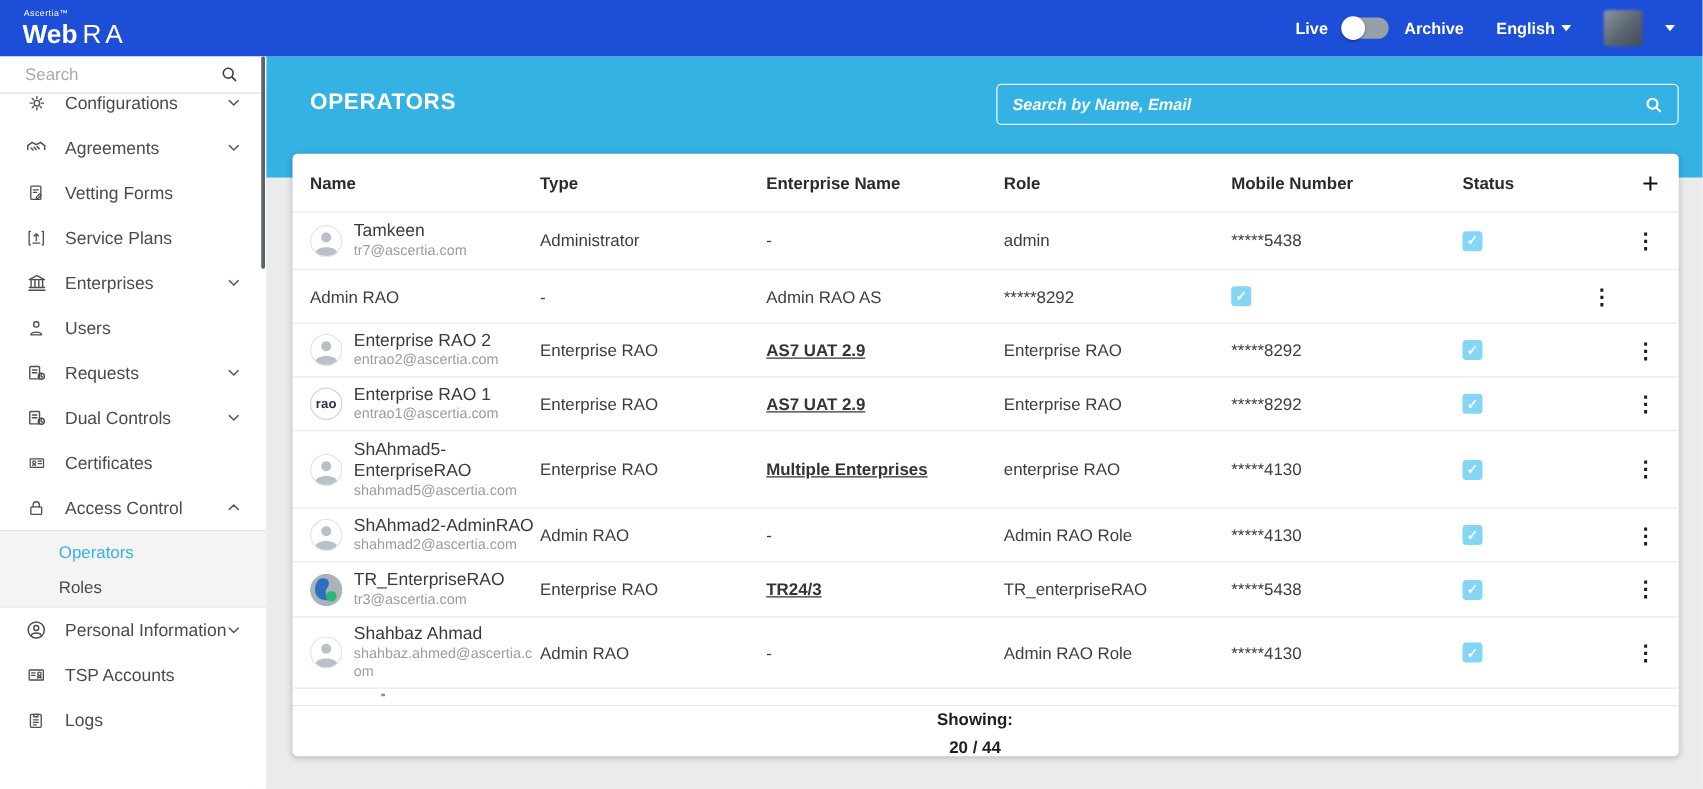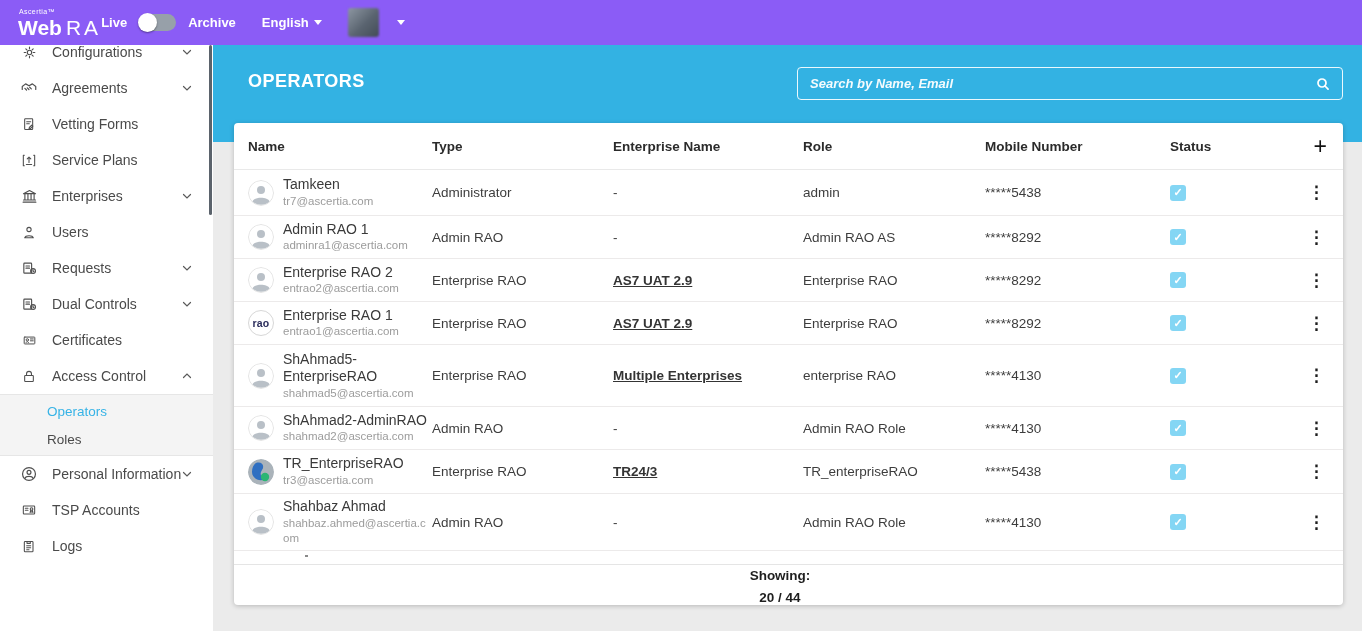--- a/index.html
+++ b/index.html
@@ -1,19 +1,19 @@
 <!DOCTYPE html>
 <html><head>
 <meta charset="utf-8">
 <style>
   * { margin:0; padding:0; box-sizing:border-box; }
   html,body { width:1362px; height:631px; overflow:hidden; font-family:"Liberation Sans", sans-serif; background:#ebebeb; }
 
   
-  .topbar { position:absolute; left:0; top:0; width:1362px; height:45px; background:#8b5cf6; display:flex; align-items:center; z-index:30; }
+  .topbar { position:absolute; left:0; top:0; width:1362px; height:45px; background:#1d4ed8; display:flex; align-items:center; justify-content:space-between; z-index:30; }
   .logo { margin-left:18px; display:flex; flex-direction:column; cursor:pointer; line-height:1; }
   .logo-brand { color:#fff; font-size:7px; letter-spacing:.4px; margin-bottom:2px; margin-left:1px; }
   .logo-name { color:#fff; font-size:21px; display:flex; align-items:baseline; }
   .logo-web { font-weight:700; }
   .logo-ra { font-weight:400; letter-spacing:3px; margin-left:4px; }
   .topbar-right { display:flex; align-items:center; margin-right:22px; gap:12px; }
   .tb-label { color:#fff; font-size:13px; font-weight:600; }
   .toggle { width:37px; height:17px; background:#97a0a9; border-radius:9px; position:relative; cursor:pointer; }
   .toggle .knob { position:absolute; left:-1px; top:-1px; width:19px; height:19px; background:#fff; border-radius:50%; box-shadow:0 1px 2px rgba(0,0,0,.4); }
   .lang { display:flex; align-items:center; gap:5px; margin-left:14px; cursor:pointer; }
@@ -95,20 +95,29 @@
     <div class="lang">
       <span class="tb-label">English</span>
       <span class="caret-down"></span>
     </div>
     <div class="avatar-sq"></div>
     <span class="caret-down user-caret"></span>
   </div>
 </header>
 
 <aside class="sidebar">
+  <div class="side-search">
+    <input type="text" placeholder="Search" style="">
+    <span class="mag">
+      <svg width="15" height="15" viewBox="0 0 24 24" fill="none" stroke="#3d3d3d" stroke-width="2" stroke-linecap="round">
+          <circle cx="10.5" cy="10.5" r="6.3"></circle>
+          <path d="M15.2 15.2L20 20"></path>
+        </svg>
+    </span>
+  </div>
   <nav class="side-nav" id="side-nav">
   <div class="nav-item">
     <span class="icon">
           <svg width="17" height="17" viewBox="0 0 24 24" fill="none" stroke="#4f4f4f" stroke-width="1.6" stroke-linecap="round" stroke-linejoin="round">
             <circle cx="12" cy="12" r="3.1"></circle>
             <path d="M12 4.5v2.2M12 17.3v2.2M4.5 12h2.2M17.3 12h2.2M6.8 6.8l1.5 1.5M15.7 15.7l1.5 1.5M17.2 6.8l-1.5 1.5M8.3 15.7l-1.5 1.5"></path>
           </svg>
         </span>
     <span class="lbl">Configurations</span>
     <span class="chev">
@@ -336,174 +345,160 @@
     <div class="cell r-ent">-</div>
     <div class="cell r-role">admin</div>
     <div class="cell r-mobile">*****5438</div>
     <div>
             <span class="status-check"></span>
           </div>
     <div class="kebab">⋮</div>
   </div>
 
   <div class="tgrid trow">
+    <div class="cell r-type">Admin RAO</div>
+    <div class="cell r-ent">-</div>
+    <div class="cell r-role">Admin RAO AS</div>
+    <div class="cell r-mobile">*****8292</div>
+    <div>
+            <span class="status-check"></span>
+          </div>
+    <div class="kebab">⋮</div>
+  </div>
+
+  <div class="tgrid trow">
     <div class="namecell">
             <span class="r-avatar">
               <svg width="26" height="26" viewBox="0 0 26 26">
                 <circle cx="13" cy="13" r="12.5" fill="#fff" stroke="#e3e3e3"></circle>
                 <circle cx="13" cy="10" r="4" fill="#b9c0c7"></circle>
                 <path d="M4.5 21.5c1.5-5 15.5-5 17 0a12.5 12.5 0 01-17 0z" fill="#b9c0c7"></path>
               </svg>
             </span>
 
       <span class="r-text">
-        <div class="r-name">Admin RAO 1</div>
-        <div class="r-email">adminra1@ascertia.com</div>
-      </span>
-    </div>
-    <div class="cell r-type">Admin RAO</div>
-    <div class="cell r-ent">-</div>
-    <div class="cell r-role">Admin RAO AS</div>
+        <div class="r-name">Enterprise RAO 2</div>
+        <div class="r-email">entrao2@ascertia.com</div>
+      </span>
+    </div>
+    <div class="cell r-type">Enterprise RAO</div>
+    <div class="cell r-ent ent-link">AS7 UAT 2.9</div>
+    <div class="cell r-role">Enterprise RAO</div>
+    <div class="cell r-mobile">*****8292</div>
+    <div>
+            <span class="status-check"></span>
+          </div>
+    <div class="kebab">⋮</div>
+  </div>
+
+  <div class="tgrid trow">
+    <div class="namecell">
+            <span class="r-avatar avatar-rao">rao</span>
+
+      <span class="r-text">
+        <div class="r-name">Enterprise RAO 1</div>
+        <div class="r-email">entrao1@ascertia.com</div>
+      </span>
+    </div>
+    <div class="cell r-type">Enterprise RAO</div>
+    <div class="cell r-ent ent-link">AS7 UAT 2.9</div>
+    <div class="cell r-role">Enterprise RAO</div>
     <div class="cell r-mobile">*****8292</div>
     <div>
             <span class="status-check"></span>
           </div>
     <div class="kebab">⋮</div>
   </div>
 
   <div class="tgrid trow">
     <div class="namecell">
             <span class="r-avatar">
               <svg width="26" height="26" viewBox="0 0 26 26">
                 <circle cx="13" cy="13" r="12.5" fill="#fff" stroke="#e3e3e3"></circle>
                 <circle cx="13" cy="10" r="4" fill="#b9c0c7"></circle>
                 <path d="M4.5 21.5c1.5-5 15.5-5 17 0a12.5 12.5 0 01-17 0z" fill="#b9c0c7"></path>
               </svg>
             </span>
 
       <span class="r-text">
-        <div class="r-name">Enterprise RAO 2</div>
-        <div class="r-email">entrao2@ascertia.com</div>
+        <div class="r-name">ShAhmad5-EnterpriseRAO</div>
+        <div class="r-email">shahmad5@ascertia.com</div>
       </span>
     </div>
     <div class="cell r-type">Enterprise RAO</div>
-    <div class="cell r-ent ent-link">AS7 UAT 2.9</div>
-    <div class="cell r-role">Enterprise RAO</div>
-    <div class="cell r-mobile">*****8292</div>
-    <div>
-            <span class="status-check"></span>
-          </div>
-    <div class="kebab">⋮</div>
-  </div>
-
-  <div class="tgrid trow">
-    <div class="namecell">
-            <span class="r-avatar avatar-rao">rao</span>
-
-      <span class="r-text">
-        <div class="r-name">Enterprise RAO 1</div>
-        <div class="r-email">entrao1@ascertia.com</div>
-      </span>
-    </div>
-    <div class="cell r-type">Enterprise RAO</div>
-    <div class="cell r-ent ent-link">AS7 UAT 2.9</div>
-    <div class="cell r-role">Enterprise RAO</div>
-    <div class="cell r-mobile">*****8292</div>
+    <div class="cell r-ent ent-link">Multiple Enterprises</div>
+    <div class="cell r-role">enterprise RAO</div>
+    <div class="cell r-mobile">*****4130</div>
     <div>
             <span class="status-check"></span>
           </div>
     <div class="kebab">⋮</div>
   </div>
 
   <div class="tgrid trow">
     <div class="namecell">
             <span class="r-avatar">
               <svg width="26" height="26" viewBox="0 0 26 26">
                 <circle cx="13" cy="13" r="12.5" fill="#fff" stroke="#e3e3e3"></circle>
                 <circle cx="13" cy="10" r="4" fill="#b9c0c7"></circle>
                 <path d="M4.5 21.5c1.5-5 15.5-5 17 0a12.5 12.5 0 01-17 0z" fill="#b9c0c7"></path>
               </svg>
             </span>
 
       <span class="r-text">
-        <div class="r-name">ShAhmad5-EnterpriseRAO</div>
-        <div class="r-email">shahmad5@ascertia.com</div>
+        <div class="r-name">ShAhmad2-AdminRAO</div>
+        <div class="r-email">shahmad2@ascertia.com</div>
+      </span>
+    </div>
+    <div class="cell r-type">Admin RAO</div>
+    <div class="cell r-ent">-</div>
+    <div class="cell r-role">Admin RAO Role</div>
+    <div class="cell r-mobile">*****4130</div>
+    <div>
+            <span class="status-check"></span>
+          </div>
+    <div class="kebab">⋮</div>
+  </div>
+
+  <div class="tgrid trow">
+    <div class="namecell">
+            <span class="r-avatar">
+              <svg width="26" height="26" viewBox="0 0 26 26">
+                <circle cx="13" cy="13" r="13" fill="#aab3ba"></circle>
+                <path d="M8 4c6-2 9 3 6 7s-1 9 5 8c-6 5-15 1-15-6 0-4 1.5-7.5 4-9z" fill="#2f6fc1"></path>
+                <circle cx="17" cy="18" r="4.2" fill="#2bb673"></circle>
+              </svg>
+            </span>
+
+      <span class="r-text">
+        <div class="r-name">TR_EnterpriseRAO</div>
+        <div class="r-email">tr3@ascertia.com</div>
       </span>
     </div>
     <div class="cell r-type">Enterprise RAO</div>
-    <div class="cell r-ent ent-link">Multiple Enterprises</div>
-    <div class="cell r-role">enterprise RAO</div>
-    <div class="cell r-mobile">*****4130</div>
+    <div class="cell r-ent ent-link">TR24/3</div>
+    <div class="cell r-role">TR_enterpriseRAO</div>
+    <div class="cell r-mobile">*****5438</div>
     <div>
             <span class="status-check"></span>
           </div>
     <div class="kebab">⋮</div>
   </div>
 
   <div class="tgrid trow">
     <div class="namecell">
             <span class="r-avatar">
               <svg width="26" height="26" viewBox="0 0 26 26">
                 <circle cx="13" cy="13" r="12.5" fill="#fff" stroke="#e3e3e3"></circle>
                 <circle cx="13" cy="10" r="4" fill="#b9c0c7"></circle>
                 <path d="M4.5 21.5c1.5-5 15.5-5 17 0a12.5 12.5 0 01-17 0z" fill="#b9c0c7"></path>
               </svg>
             </span>
 
       <span class="r-text">
-        <div class="r-name">ShAhmad2-AdminRAO</div>
-        <div class="r-email">shahmad2@ascertia.com</div>
-      </span>
-    </div>
-    <div class="cell r-type">Admin RAO</div>
-    <div class="cell r-ent">-</div>
-    <div class="cell r-role">Admin RAO Role</div>
-    <div class="cell r-mobile">*****4130</div>
-    <div>
-            <span class="status-check"></span>
-          </div>
-    <div class="kebab">⋮</div>
-  </div>
-
-  <div class="tgrid trow">
-    <div class="namecell">
-            <span class="r-avatar">
-              <svg width="26" height="26" viewBox="0 0 26 26">
-                <circle cx="13" cy="13" r="13" fill="#aab3ba"></circle>
-                <path d="M8 4c6-2 9 3 6 7s-1 9 5 8c-6 5-15 1-15-6 0-4 1.5-7.5 4-9z" fill="#2f6fc1"></path>
-                <circle cx="17" cy="18" r="4.2" fill="#2bb673"></circle>
-              </svg>
-            </span>
-
-      <span class="r-text">
-        <div class="r-name">TR_EnterpriseRAO</div>
-        <div class="r-email">tr3@ascertia.com</div>
-      </span>
-    </div>
-    <div class="cell r-type">Enterprise RAO</div>
-    <div class="cell r-ent ent-link">TR24/3</div>
-    <div class="cell r-role">TR_enterpriseRAO</div>
-    <div class="cell r-mobile">*****5438</div>
-    <div>
-            <span class="status-check"></span>
-          </div>
-    <div class="kebab">⋮</div>
-  </div>
-
-  <div class="tgrid trow">
-    <div class="namecell">
-            <span class="r-avatar">
-              <svg width="26" height="26" viewBox="0 0 26 26">
-                <circle cx="13" cy="13" r="12.5" fill="#fff" stroke="#e3e3e3"></circle>
-                <circle cx="13" cy="10" r="4" fill="#b9c0c7"></circle>
-                <path d="M4.5 21.5c1.5-5 15.5-5 17 0a12.5 12.5 0 01-17 0z" fill="#b9c0c7"></path>
-              </svg>
-            </span>
-
-      <span class="r-text">
         <div class="r-name">Shahbaz Ahmad</div>
         <div class="r-email">shahbaz.ahmed@ascertia.com</div>
       </span>
     </div>
     <div class="cell r-type">Admin RAO</div>
     <div class="cell r-ent">-</div>
     <div class="cell r-role">Admin RAO Role</div>
     <div class="cell r-mobile">*****4130</div>
     <div>
             <span class="status-check"></span>

